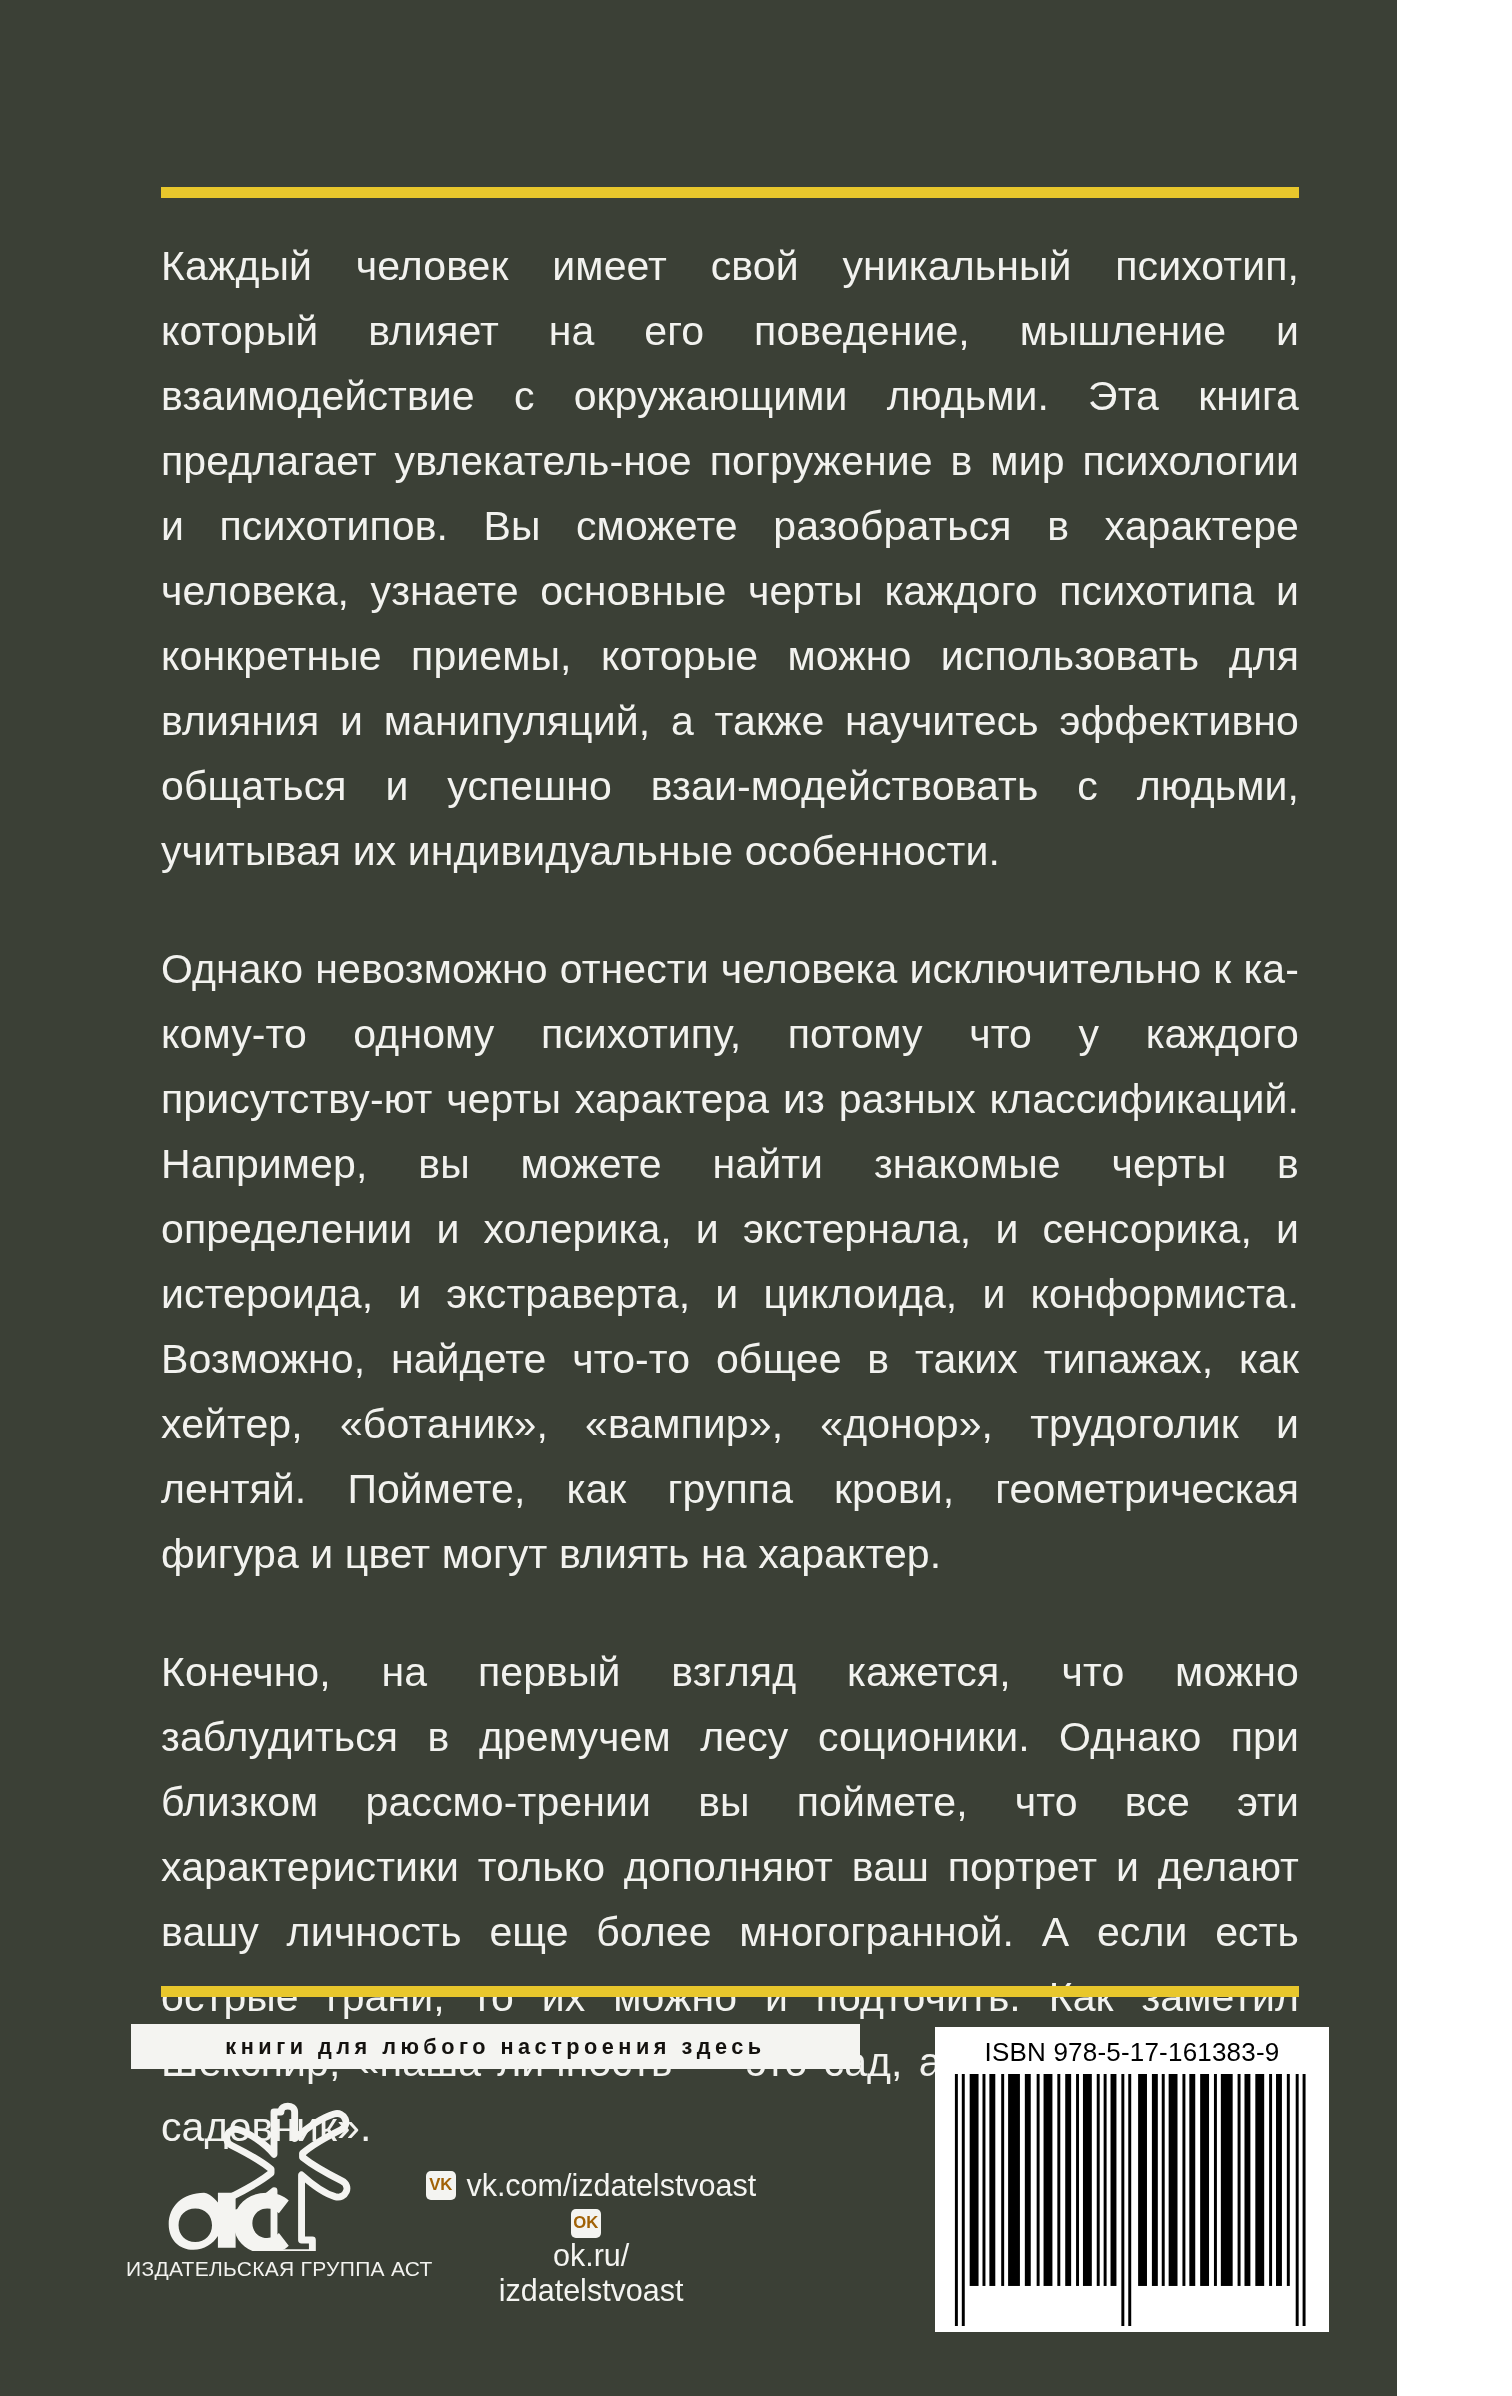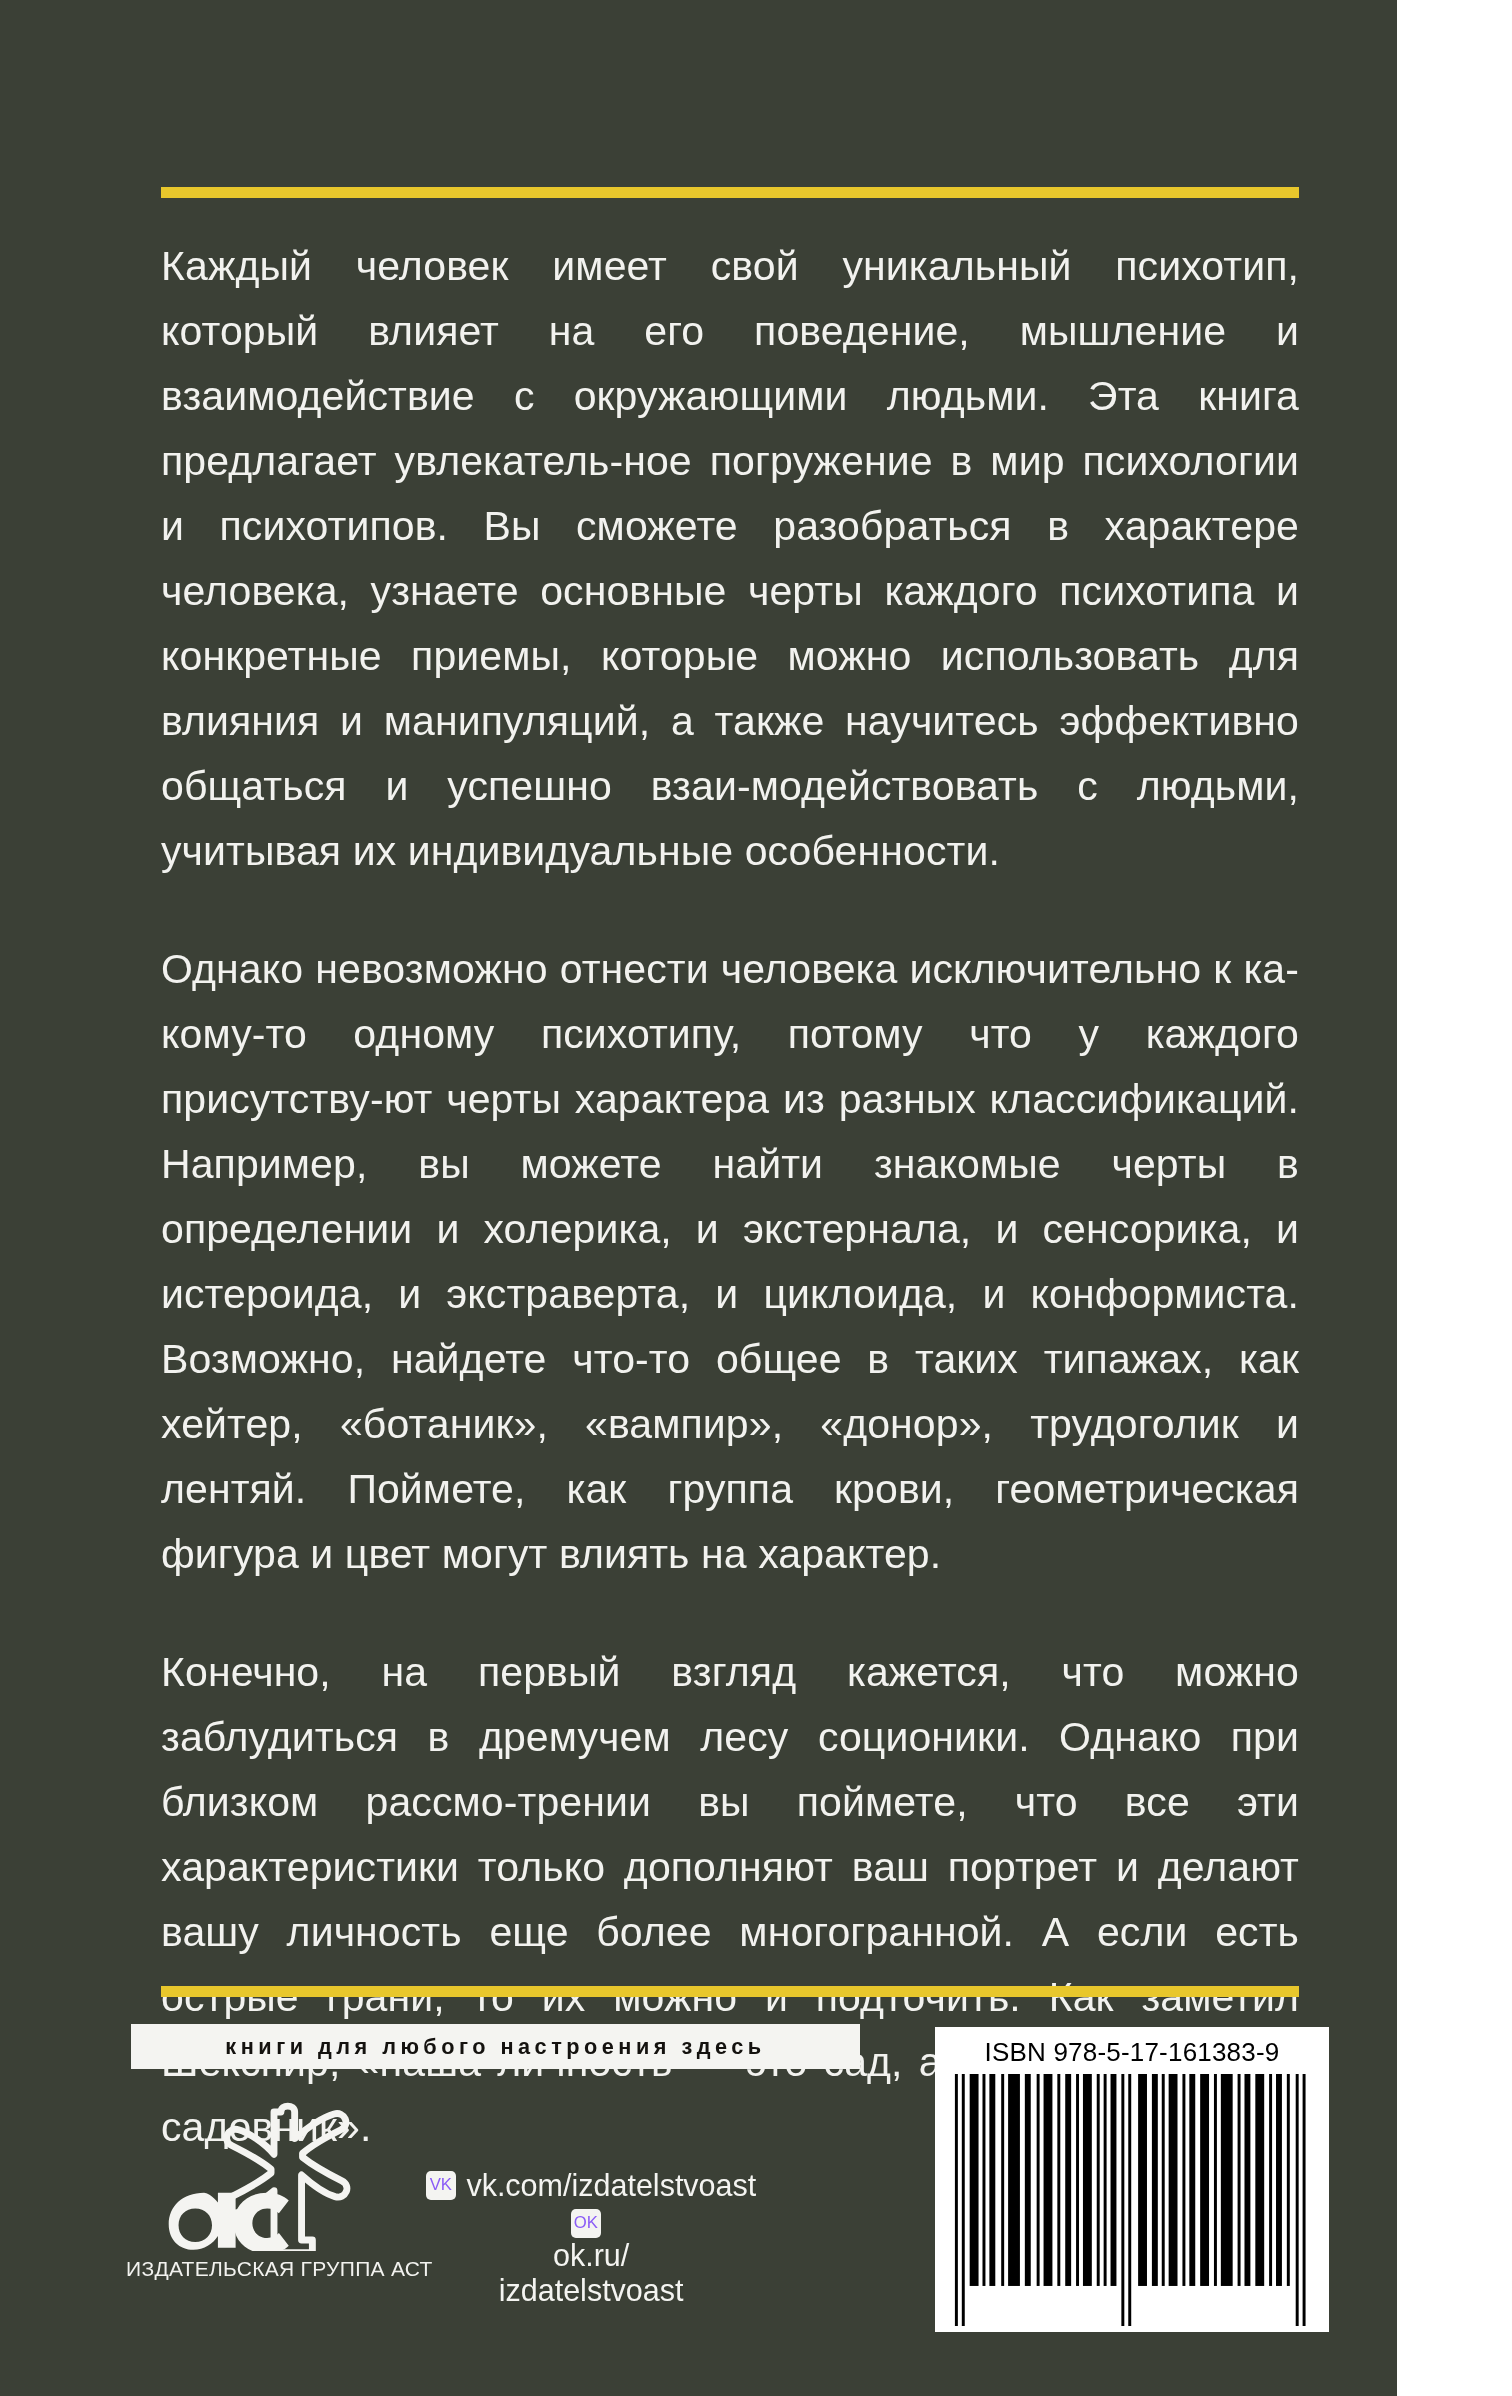--- a/index.html
+++ b/index.html
@@ -116,28 +116,28 @@
     align-items: center;
     margin-top: 15.8px;
     font-size: 30.5px;
     white-space: nowrap;
   }
   .social-row + .social-row { margin-top: 5.9px; flex-direction: column; }
   .sicon {
     width: 29.6px;
     height: 29.6px;
     background: #f4f4f1;
-    color: #8b5cf6;
+    color: #a16207;
     border-radius: 4.9px;
     margin-right: 10.8px;
     display: inline-flex;
     align-items: center;
     justify-content: center;
     font-size: 16.7px;
-    font-weight: normal;
+    font-weight: bold;
     flex: 0 0 auto;
     line-height: 1;
   }
   .social-row .plain { font-weight: normal; }
   .social-row .bold { font-weight: normal; }
 
   
   .barcode-box {
     position: absolute;
     left: 907px;

